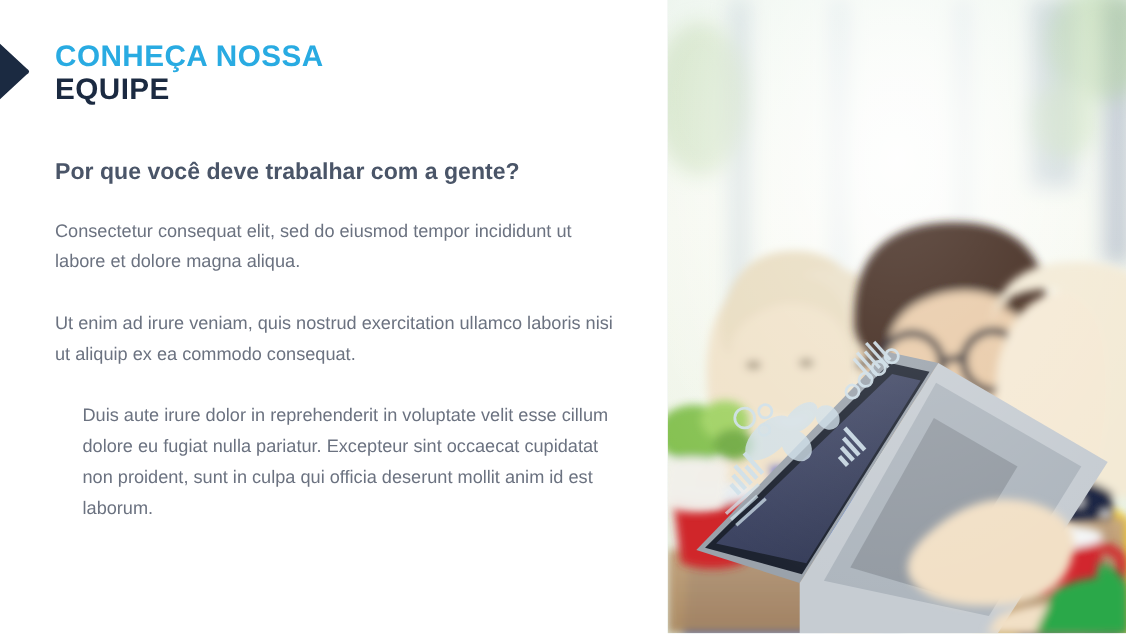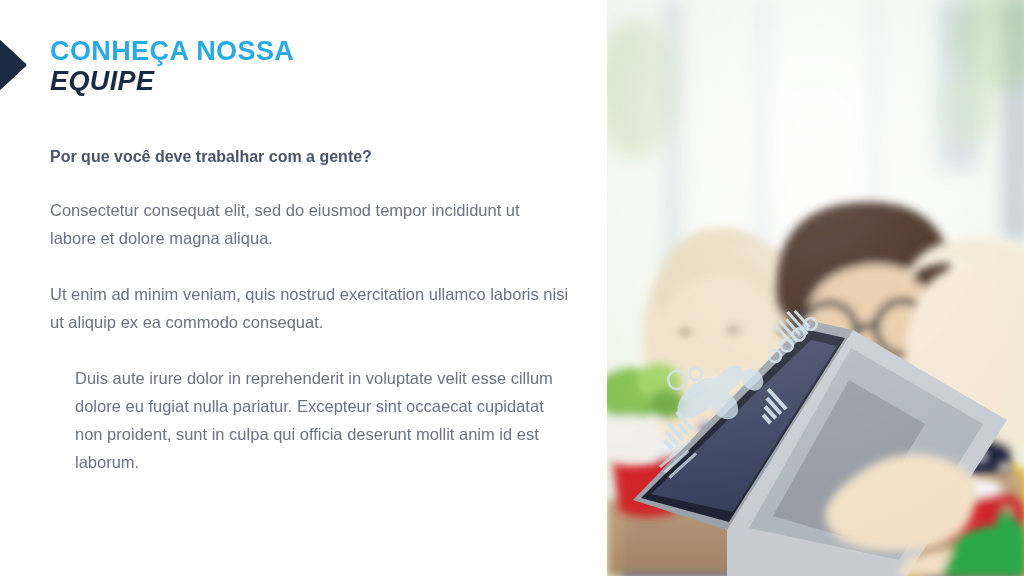--- a/index.html
+++ b/index.html
@@ -50,29 +50,28 @@
     color: #29ABE2;
     white-space: nowrap;
   }
   .title-line2 {
     font-size: 27px;
     font-weight: bold;
     letter-spacing: 0.4px;
     line-height: 30px;
     color: #1B2A41;
     white-space: nowrap;
-    font-style: italic;
   }
 
   .subheading {
     position: absolute;
     left: 50px;
     top: 144px;
     width: 530px;
-    font-size: 16px;
+    font-size: 21px;
     font-weight: bold;
     color: #4A5568;
     line-height: 26px;
   }
 
   .body-copy {
     position: absolute;
     left: 50px;
     top: 196px;
     width: 520px;
@@ -120,21 +119,21 @@
 
     <div class="title-block">
       <div class="title-line1">CONHEÇA NOSSA</div>
       <div class="title-line2">EQUIPE</div>
     </div>
 
     <div class="subheading">Por que você deve trabalhar com a gente?</div>
 
     <div class="body-copy">
       <p class="paragraph">Consectetur consequat elit, sed do eiusmod tempor incididunt ut labore et dolore magna aliqua.</p>
-      <p class="paragraph">Ut enim ad minim veniam, quis nostrud exercitation ullamco laboris nisi ut aliquip ex ea commodo consequat.</p>
+      <p class="paragraph">Ut enim ad irure veniam, quis nostrud exercitation ullamco laboris nisi ut aliquip ex ea commodo consequat.</p>
       <p class="paragraph">Duis aute irure dolor in reprehenderit in voluptate velit esse cillum dolore eu fugiat nulla pariatur. Excepteur sint occaecat cupidatat non proident, sunt in culpa qui officia deserunt mollit anim id est laborum.</p>
     </div>
 
   </div>
 
   <div class="photo">
     <svg viewBox="0 0 417 576" xmlns="http://www.w3.org/2000/svg" preserveAspectRatio="xMidYMid slice" aria-hidden="true">
       <defs>
         <linearGradient id="winBg" x1="0" y1="0" x2="0" y2="1">
           <stop offset="0%" stop-color="#e9f3ea"></stop>

